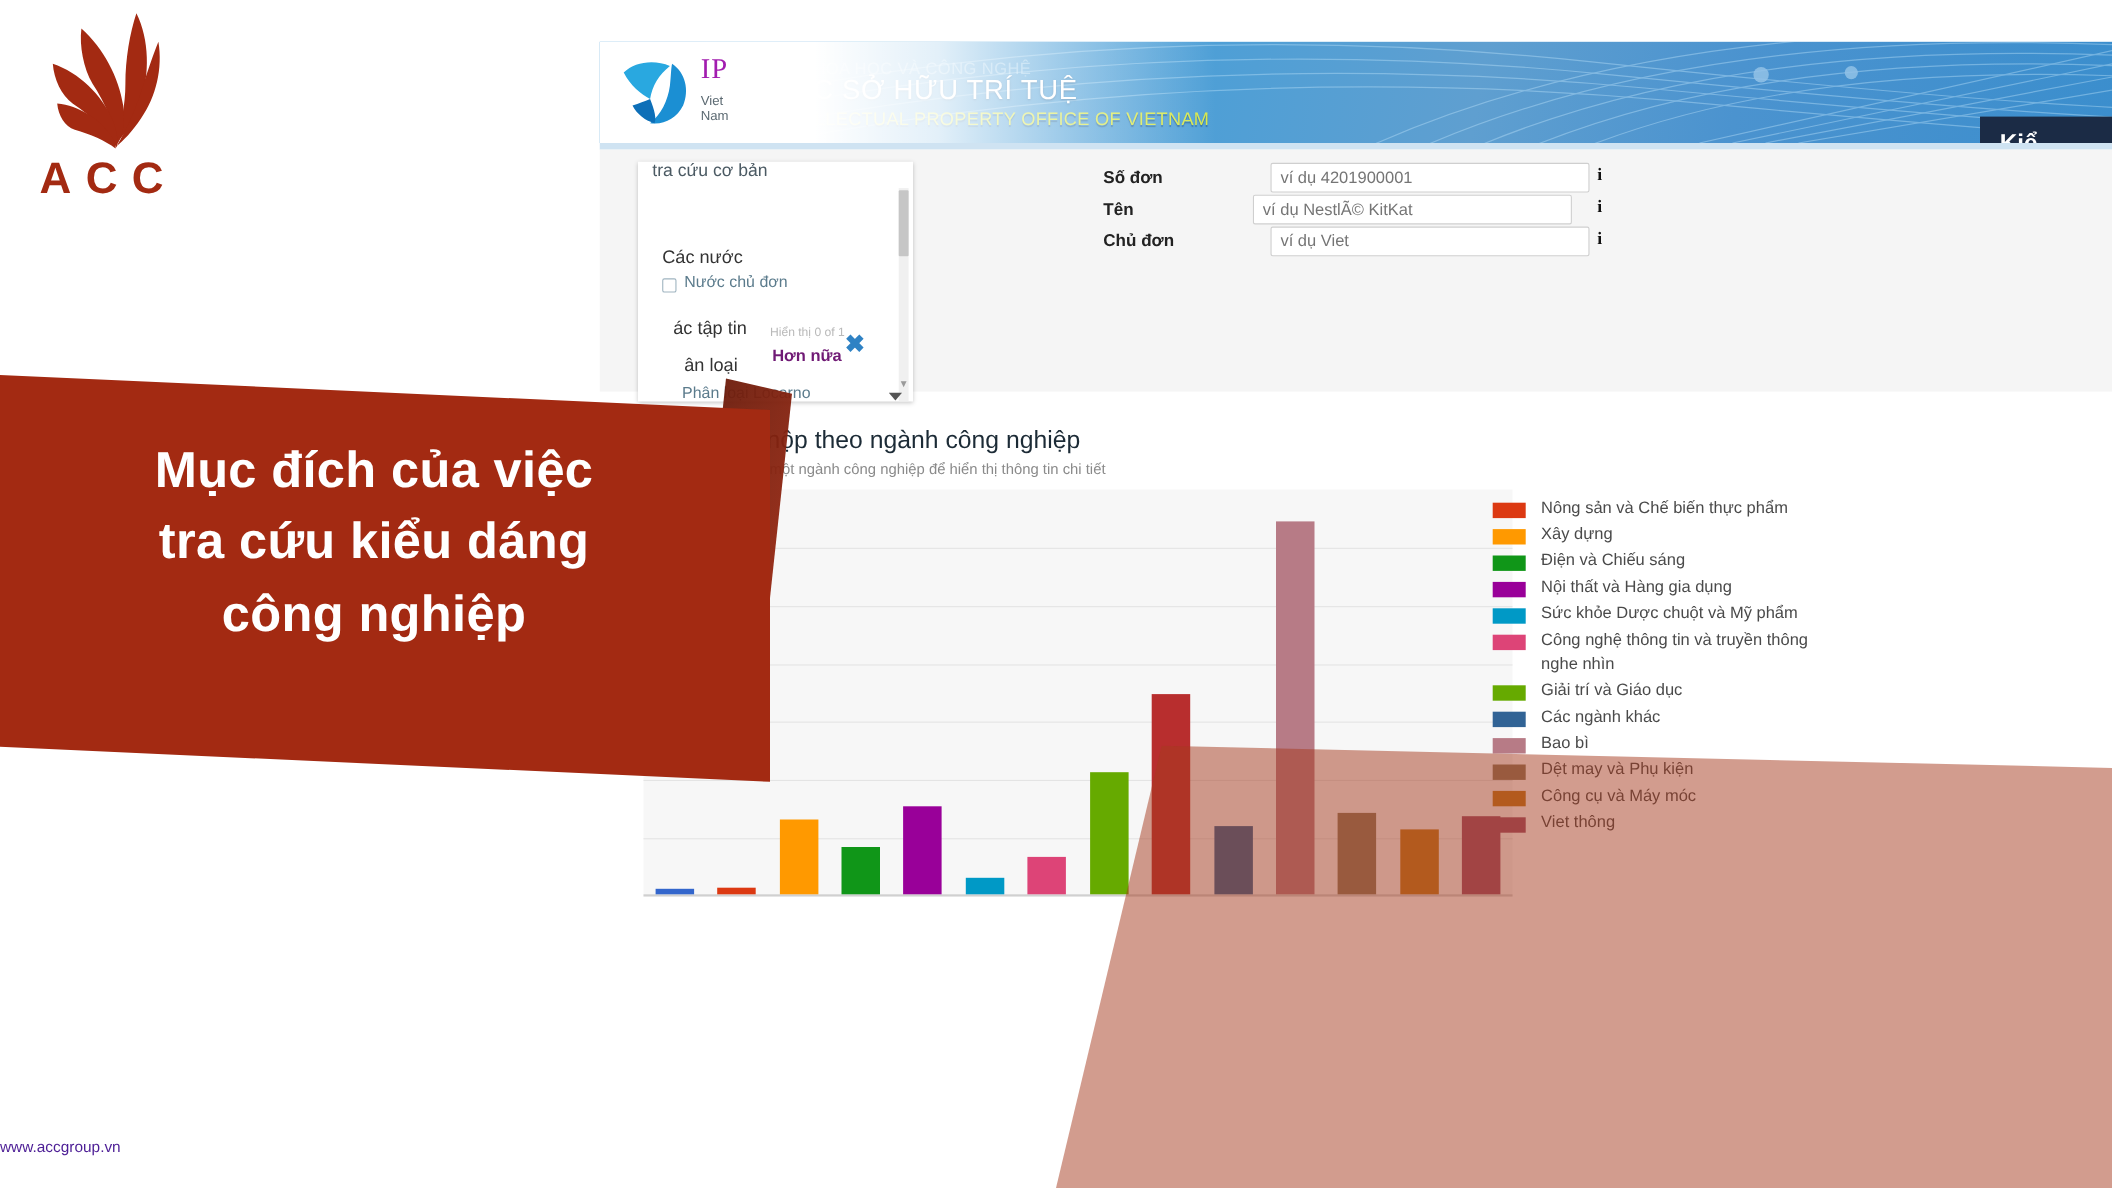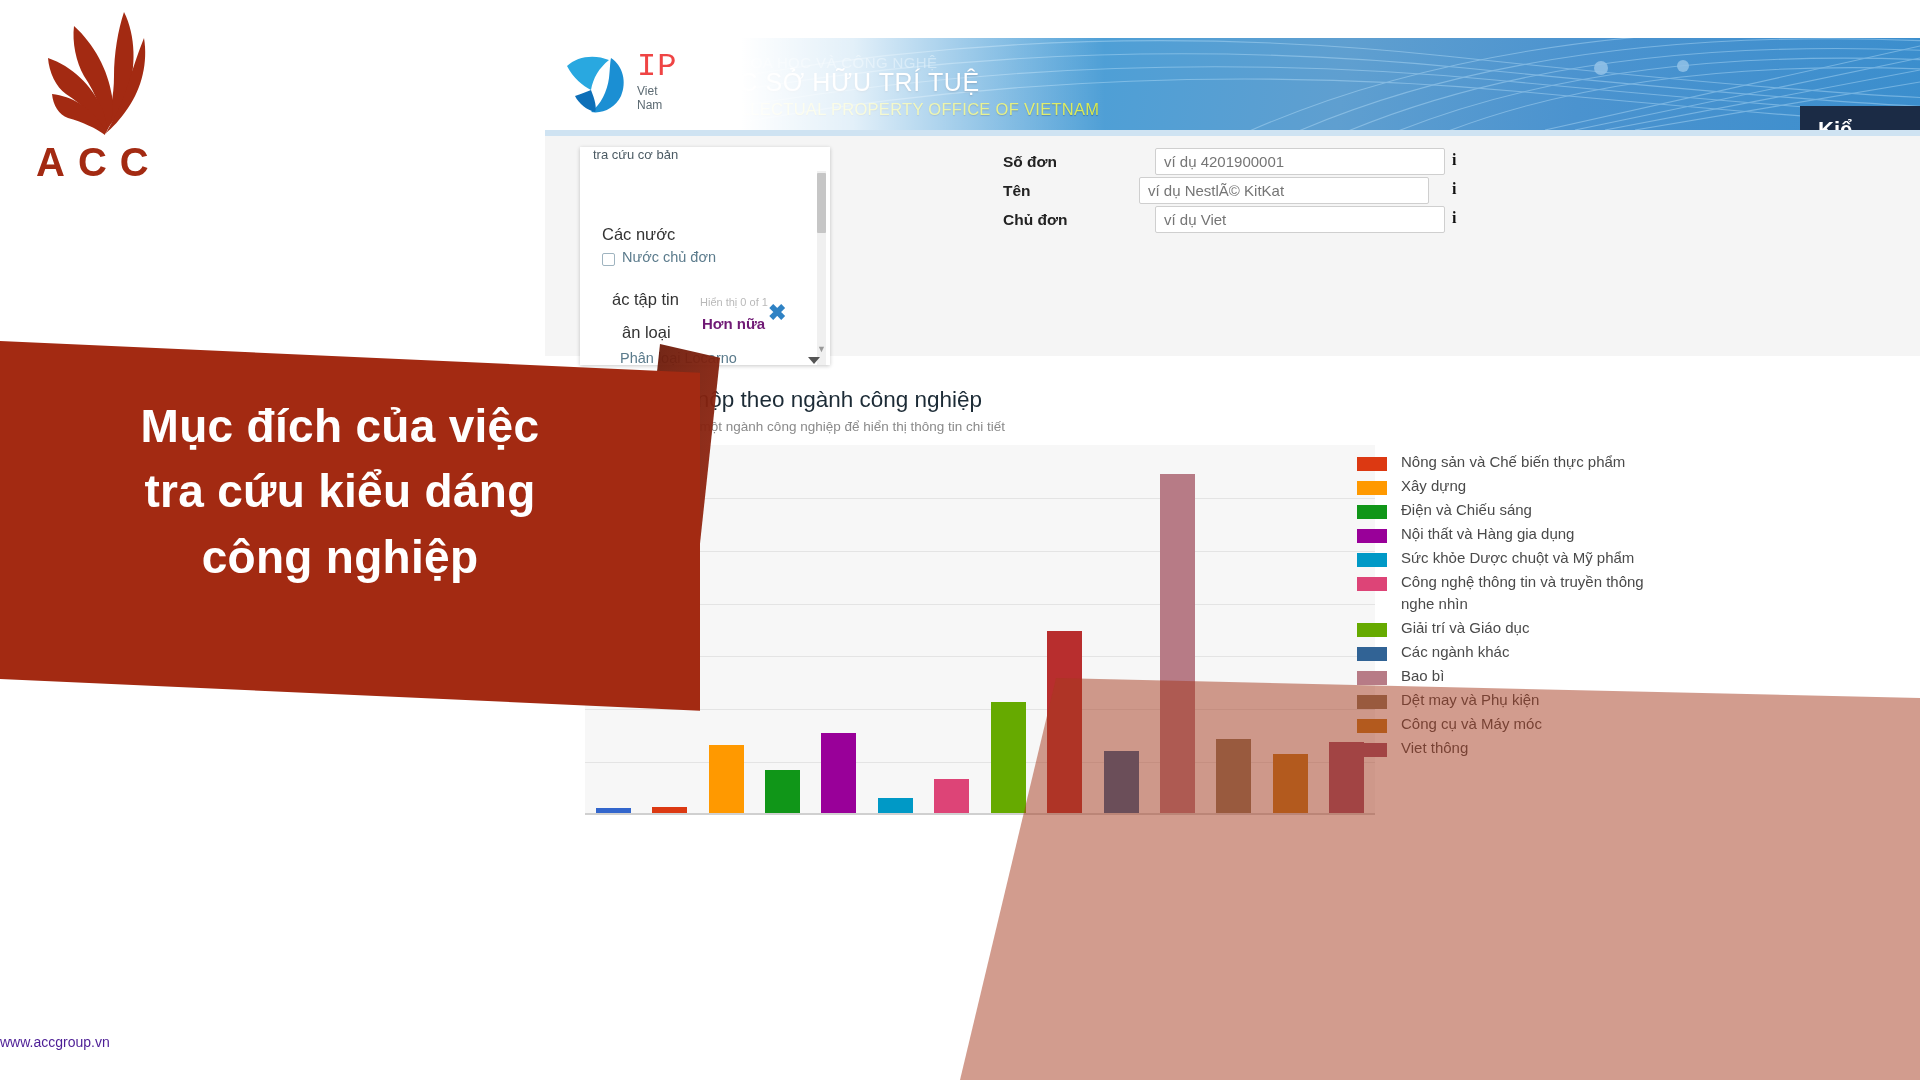--- a/index.html
+++ b/index.html
@@ -37,21 +37,21 @@
   .banner .arcs { position: absolute; inset: 0; opacity: .55; }
   .banner-white-left {
     position: absolute; left: 0; top: 18px; width: 560px; height: 92px;
     background: linear-gradient(90deg,#ffffff 0%,#ffffff 35%,rgba(255,255,255,.85) 55%,rgba(255,255,255,0) 100%);
     pointer-events: none;
   }
   .ip-logo { position: absolute; left: 20px; top: 26px; width: 120px; height: 70px; }
   .ip-mark { position: absolute; left: 0; top: 6px; width: 66px; height: 62px; }
   .ip-letters {
     position: absolute; left: 72px; top: 2px;
-    font-size: 32px; color: #ef4444; font-family: Liberation Mono, monospace; letter-spacing: 1px;
+    font-size: 26px; color: #a21caf; font-family: Liberation Serif, serif; letter-spacing: 1px;
   }
   .ip-sub {
     position: absolute; left: 72px; top: 38px;
     font-size: 12px; color: #5c6a72;
   }
   .org-vn {
     position: absolute; left: 157px; top: 16px;
     font-size: 15px; color: #bfe2f7; letter-spacing: .4px; white-space: nowrap;
     opacity:.55;
   }
@@ -83,21 +83,21 @@
 
   
   .filter-panel {
     position: absolute; left: 35px; top: 127px; width: 250px; height: 218px;
     background: #ffffff;
     box-shadow: 0 1px 4px rgba(0,0,0,.22);
     overflow: hidden;
   }
   .tab-basic {
     position: absolute; left: 13px; top: 0px;
-    font-size: 13px; color: #4b5a63;
+    font-size: 16px; color: #4b5a63;
   }
   .panel-scroll-track {
     position: absolute; right: 4px; top: 24px; width: 9px; height: 194px;
     background: #f0f0f0;
   }
   .panel-scroll-thumb {
     position: absolute; right: 4px; top: 26px; width: 9px; height: 60px;
     background: #c6c6c6; border-radius: 1px;
   }
   .panel-scroll-up, .panel-scroll-down {

